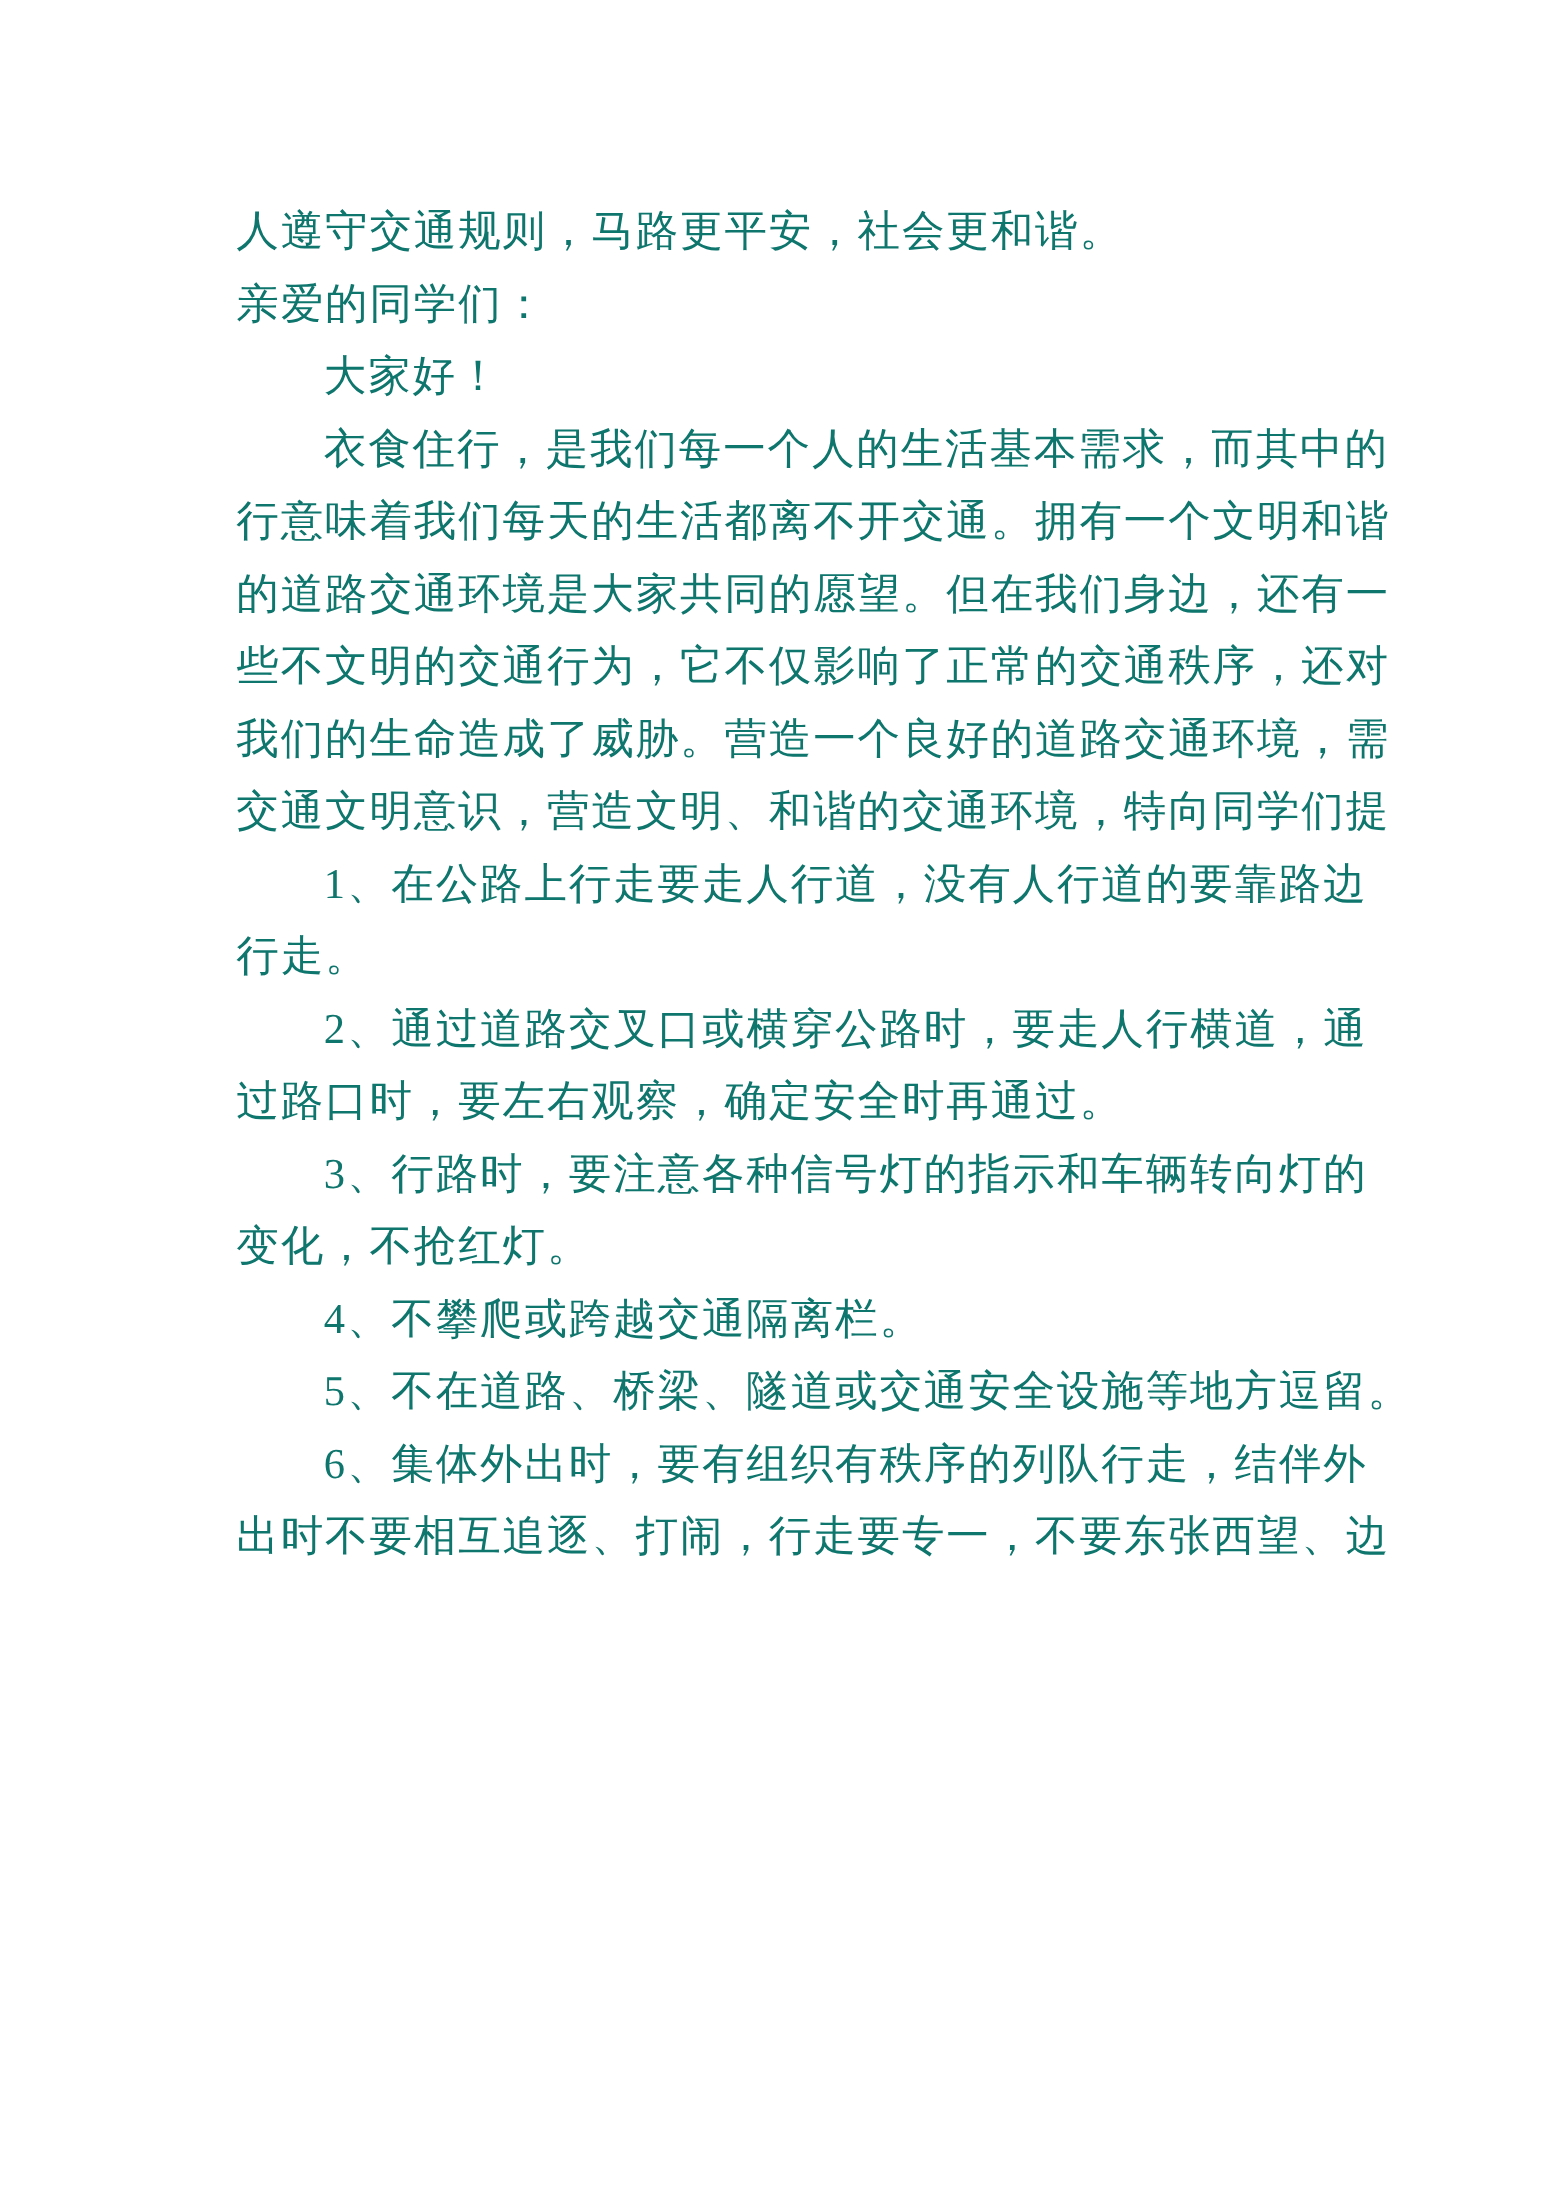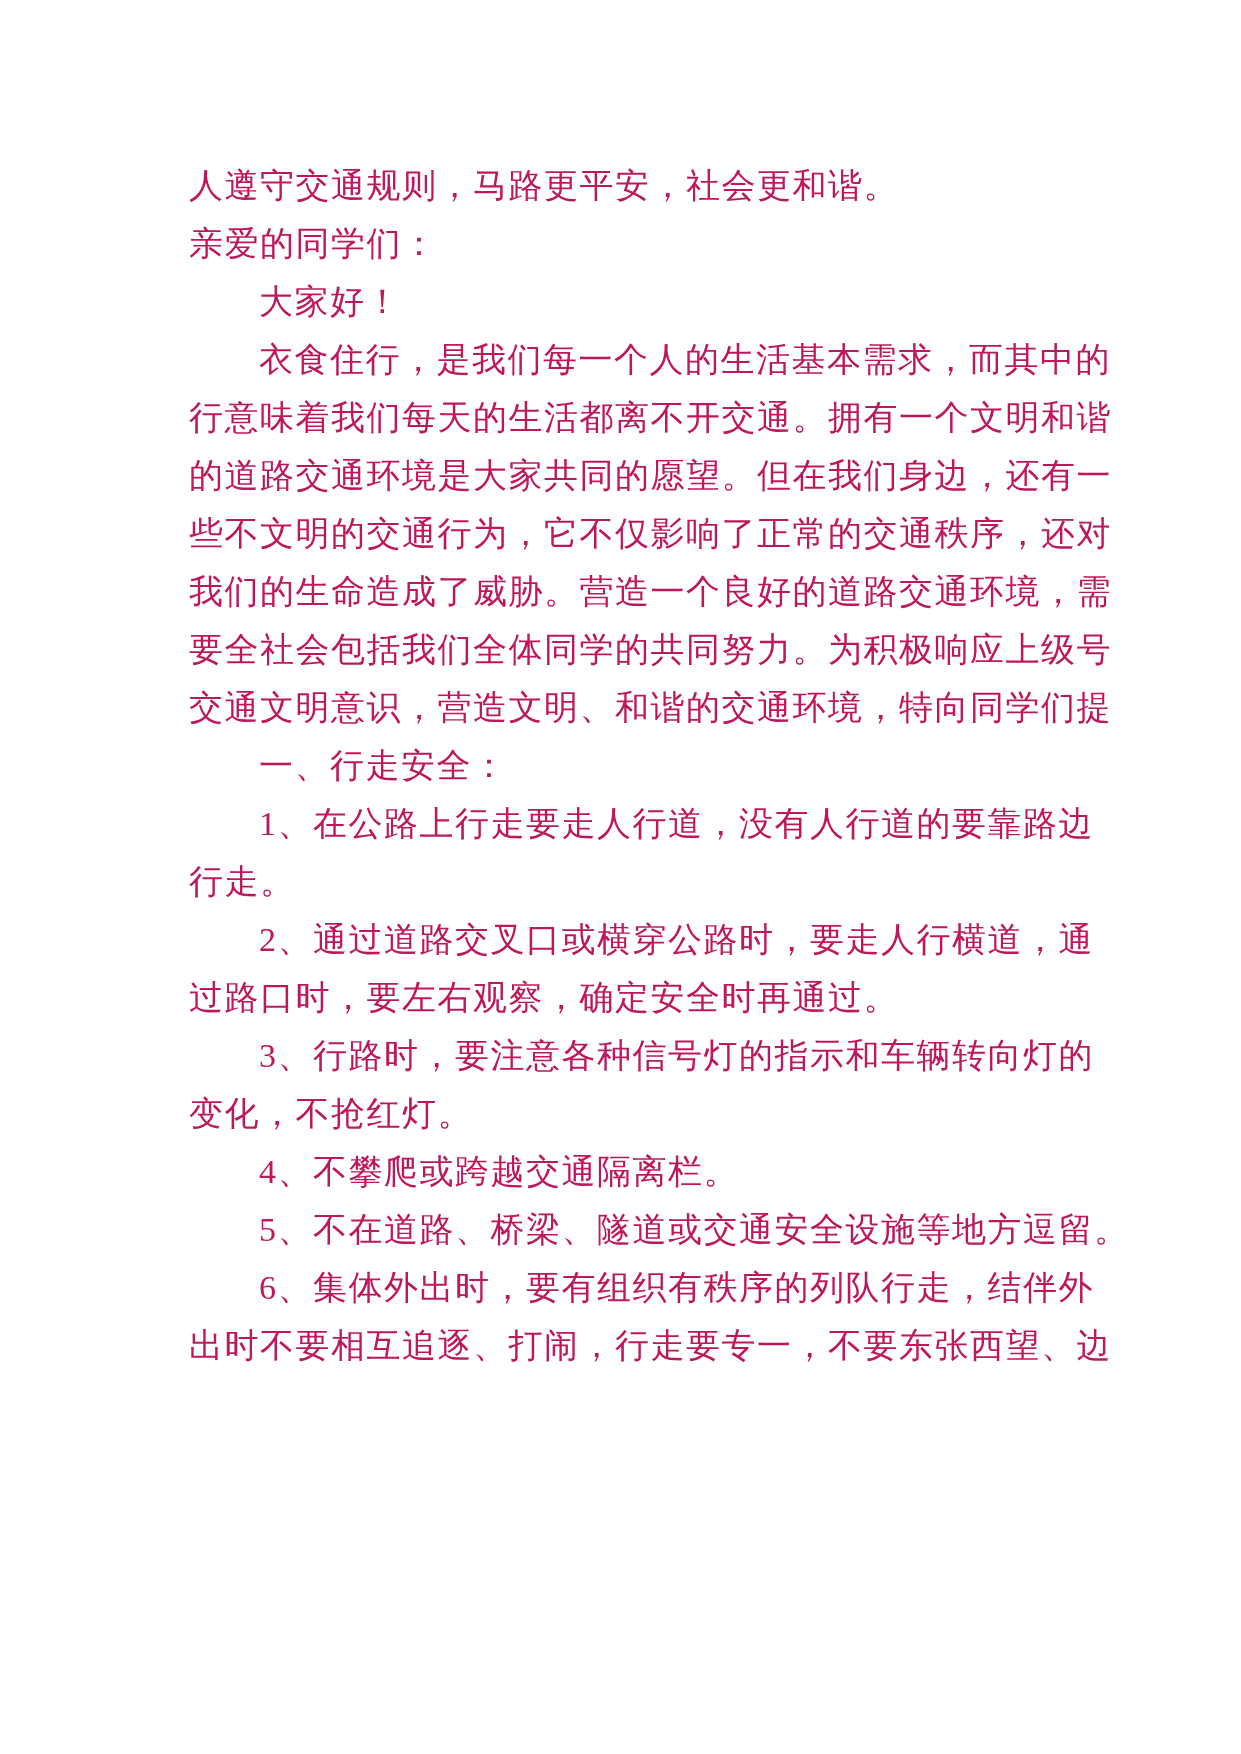--- a/index.html
+++ b/index.html
@@ -25,42 +25,40 @@
     top: 157px;
     width: 915px;
     color: #000000;
   }
   .line {
     font-size: 34px;
     line-height: 58px;
     height: 58px;
     letter-spacing: 1.5px;
     white-space: pre;
-    color: #be185d;
+    color: #0f766e;
   }
   .line.indent {
     padding-left: 70px;
   }
 </style>
 </head>
 <body>
 
 <div class="page">
   <div class="text-block">
       <div class="line">人遵守交通规则，马路更平安，社会更和谐。</div>
       <div class="line">亲爱的同学们：</div>
       <div class="line indent">大家好！</div>
       <div class="line indent">衣食住行，是我们每一个人的生活基本需求，而其中的</div>
       <div class="line">行意味着我们每天的生活都离不开交通。拥有一个文明和谐</div>
       <div class="line">的道路交通环境是大家共同的愿望。但在我们身边，还有一</div>
       <div class="line">些不文明的交通行为，它不仅影响了正常的交通秩序，还对</div>
       <div class="line">我们的生命造成了威胁。营造一个良好的道路交通环境，需</div>
-      <div class="line">要全社会包括我们全体同学的共同努力。为积极响应上级号</div>
       <div class="line">交通文明意识，营造文明、和谐的交通环境，特向同学们提</div>
-      <div class="line indent">一、行走安全：</div>
       <div class="line indent">1、在公路上行走要走人行道，没有人行道的要靠路边</div>
       <div class="line">行走。</div>
       <div class="line indent">2、通过道路交叉口或横穿公路时，要走人行横道，通</div>
       <div class="line">过路口时，要左右观察，确定安全时再通过。</div>
       <div class="line indent">3、行路时，要注意各种信号灯的指示和车辆转向灯的</div>
       <div class="line">变化，不抢红灯。</div>
       <div class="line indent">4、不攀爬或跨越交通隔离栏。</div>
       <div class="line indent">5、不在道路、桥梁、隧道或交通安全设施等地方逗留。</div>
       <div class="line indent">6、集体外出时，要有组织有秩序的列队行走，结伴外</div>
       <div class="line">出时不要相互追逐、打闹，行走要专一，不要东张西望、边</div>

